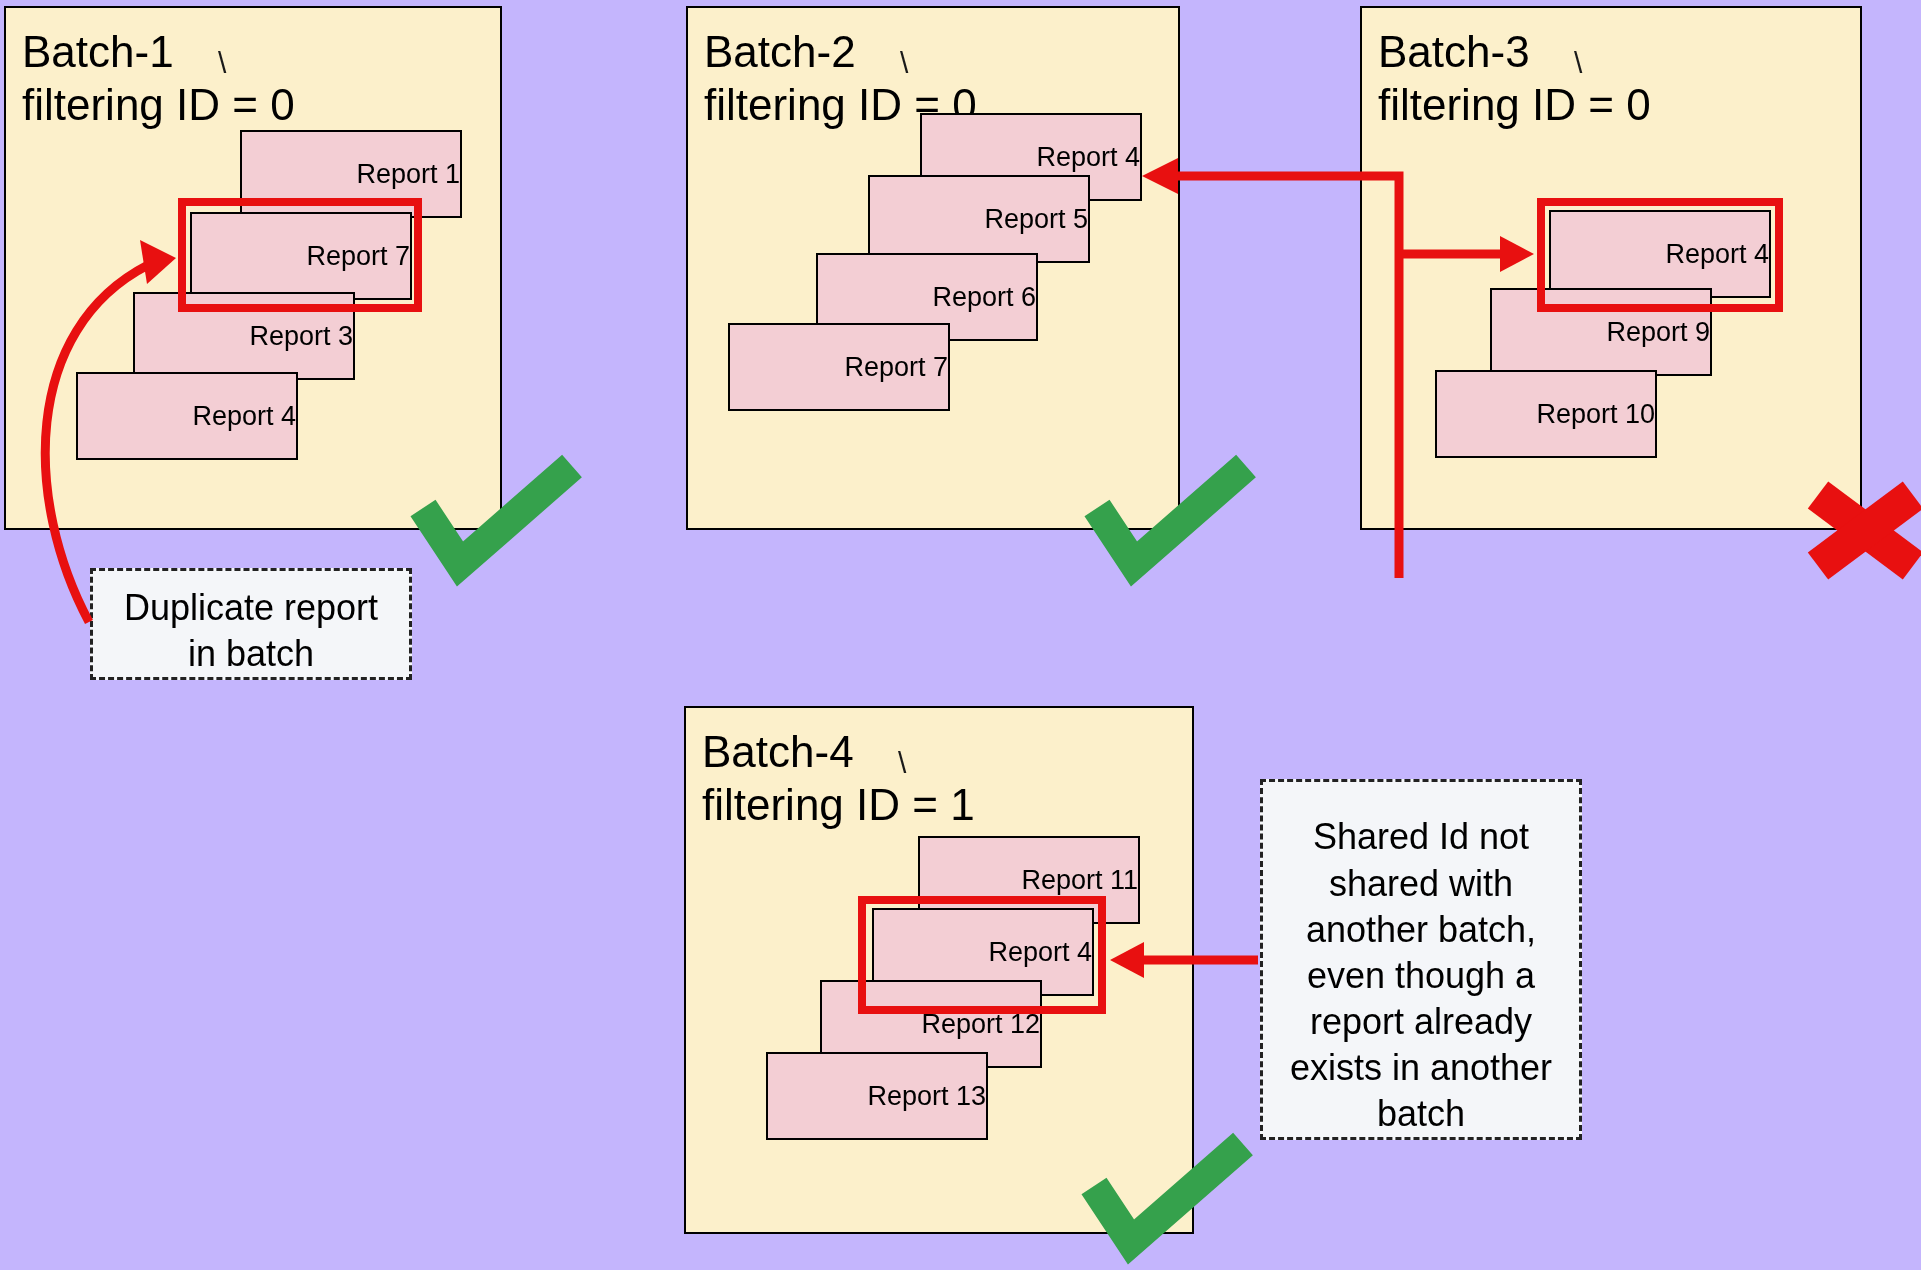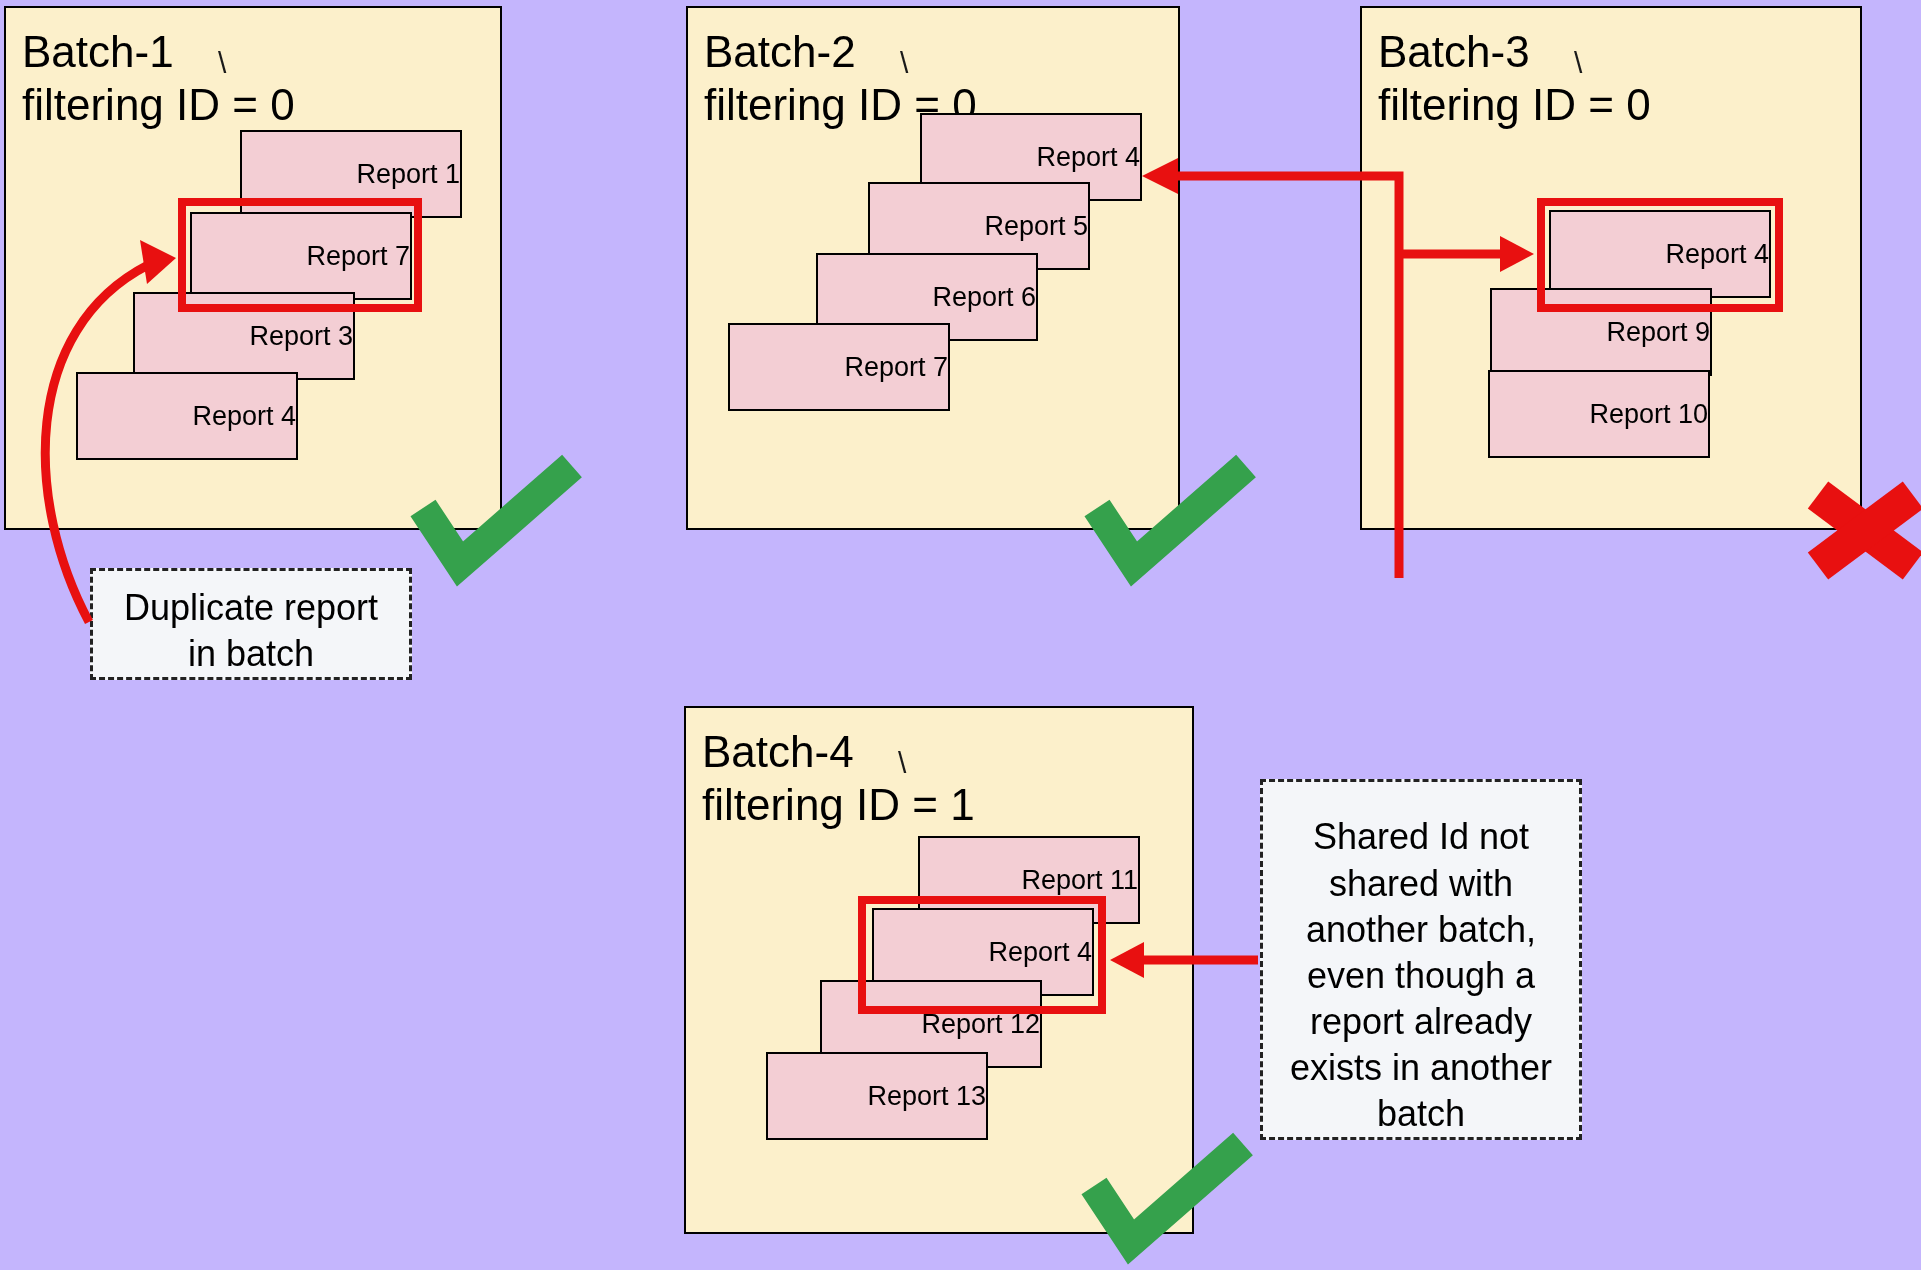--- a/index.html
+++ b/index.html
@@ -61,21 +61,21 @@
   <div class="batch" style="left:686px;top:6px;width:494px;height:524px;">
     <div class="batch-head">
       <div>Batch-2</div>
       <div>filtering ID = 0</div>
     </div>
     <span class="accent-mark">\</span>
   </div>
   <div class="report-card" style="left:920px;top:113px;">
       <span>Report 4</span>
     </div>
-  <div class="report-card" style="left:868px;top:182px;">
+  <div class="report-card" style="left:868px;top:175px;">
       <span>Report 5</span>
     </div>
   <div class="report-card" style="left:816px;top:253px;">
       <span>Report 6</span>
     </div>
   <div class="report-card" style="left:728px;top:323px;">
       <span>Report 7</span>
     </div>
 
   <div class="batch" style="left:1360px;top:6px;width:502px;height:524px;">
@@ -84,21 +84,21 @@
       <div>filtering ID = 0</div>
     </div>
     <span class="accent-mark">\</span>
   </div>
   <div class="report-card" style="left:1549px;top:210px;">
       <span>Report 4</span>
     </div>
   <div class="report-card" style="left:1490px;top:288px;">
       <span>Report 9</span>
     </div>
-  <div class="report-card" style="left:1488px;top:370px;">
+  <div class="report-card" style="left:1435px;top:370px;">
       <span>Report 10</span>
     </div>
   <div class="hl-box" style="left:1537px;top:198px;width:246px;height:114px;"></div>
 
   <div class="batch" style="left:684px;top:706px;width:510px;height:528px;">
     <div class="batch-head">
       <div>Batch-4</div>
       <div>filtering ID = 1</div>
     </div>
     <span class="accent-mark">\</span>

